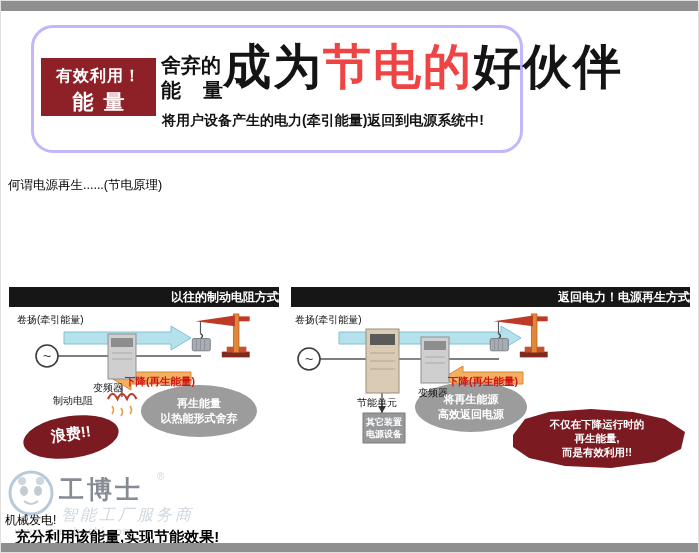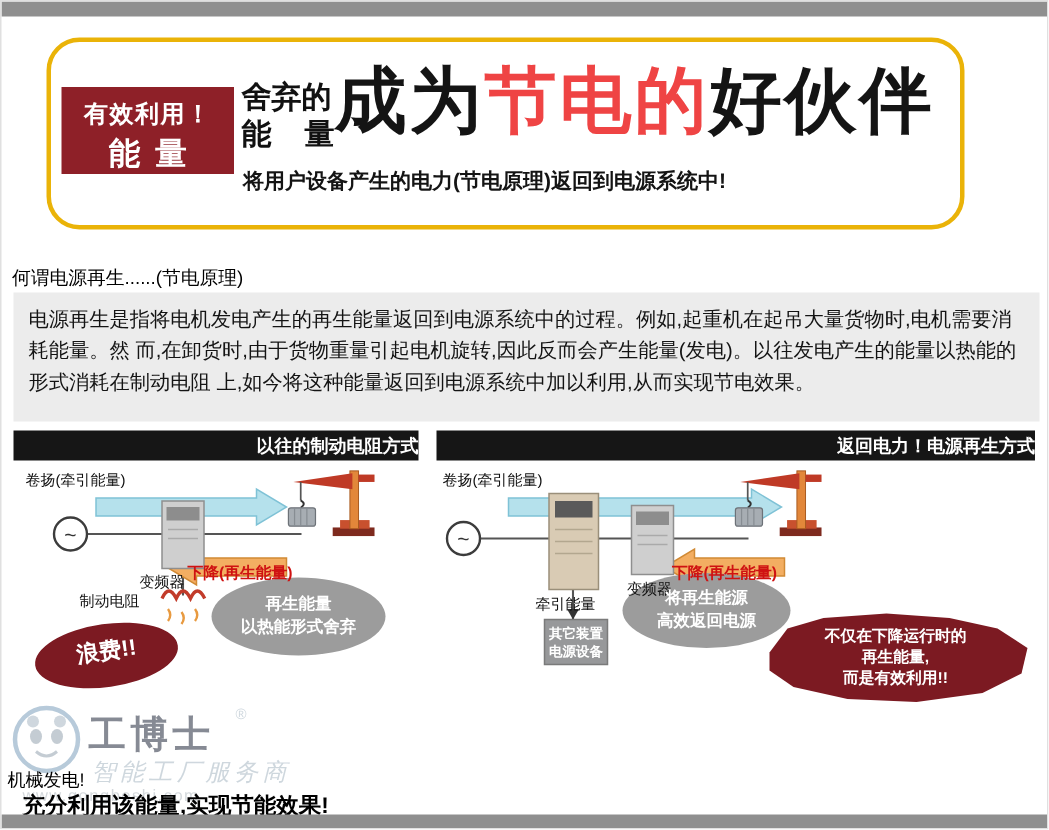--- a/index.html
+++ b/index.html
@@ -5,22 +5,22 @@
   * { margin:0; padding:0; box-sizing:border-box; }
   html,body { background:#ffffff; }
   body { font-family:"Liberation Sans","DejaVu Sans",sans-serif; color:#111; }
   .page { position:relative; width:699px; height:553px; background:#fff; overflow:hidden; border:1px solid #e0e0e0; }
 
   .bar { position:absolute; left:0; width:699px; background:#8f8f8f; }
   .bar.top { top:0; height:10px; }
   .bar.bottom { bottom:0; height:9px; }
 
   
-  .banner { position:absolute; left:30px; top:24px; width:612px; height:128px;
-            border:3px solid #eab308; border-radius:22px; background:#fff;padding-left:48px; }
+  .banner { position:absolute; left:30px; top:24px; width:492px; height:128px;
+            border:3px solid #c4b5fd; border-radius:22px; background:#fff;padding-left:48px; }
   .badge { position:absolute; left:7px; top:30px; width:115px; height:58px;
            background:#8e2028; color:#fff; text-align:center; font-weight:bold; }
   .badge-l1 { font-size:16px; margin-top:8px; letter-spacing:1px; }
   .badge-l2 { font-size:21px; letter-spacing:10px; padding-left:10px; margin-top:1px; }
   .abandon { position:absolute; left:127px; top:25px; font-weight:bold; font-size:20px; line-height:25px; color:#111; }
   .abandon-l2 { letter-spacing:22px; white-space:nowrap; }
   .big-title { position:absolute; left:189px; top:7px; font-size:48px; font-weight:bold;
                letter-spacing:2px; white-space:nowrap; color:#141414; }
   .big-title .red { color:#ef4444;margin-top:44px; }
   .subtitle { position:absolute; left:128px; top:84px; font-size:14px; font-weight:bold; color:#141414; white-space:nowrap; }
@@ -88,25 +88,24 @@
   <div class="banner">
     <div class="badge">
       <div class="badge-l1">有效利用！</div>
       <div class="badge-l2">能量</div>
     </div>
     <div class="abandon">
       <div>舍弃的</div>
       <div class="abandon-l2">能量</div>
     </div>
     <div class="big-title"><span>成为</span><span class="red">节电的</span><span>好伙伴</span></div>
-    <div class="subtitle">将用户设备产生的电力(节电原理)返回到电源系统中!</div>
+    <div class="subtitle">将用户设备产生的电力(牵引能量)返回到电源系统中!</div>
   </div>
 
   <div class="section-heading">何谓电源再生......(节电原理)</div>
-  <div class="paragraph">电源再生是指将电机发电产生的再生能量返回到电源系统中的过程。例如,起重机在起吊大量货物时,电机需要消耗能量。然 而,在卸货时,由于货物重量引起电机旋转,因此反而会产生能量(发电)。以往发电产生的能量以热能的形式消耗在制动电阻 上,如今将这种能量返回到电源系统中加以利用,从而实现节电效果。</div>
 
   <div class="panel-header left">以往的制动电阻方式</div>
   <div class="panel-header right">返回电力！电源再生方式</div>
 
   <div class="diagram left">
     <svg class="scene" width="272" height="168">
 
       <line x1="49" y1="49" x2="99" y2="49" stroke="#555" stroke-width="1.4"></line>
       <line x1="127" y1="49" x2="192" y2="49" stroke="#555" stroke-width="1.4"></line>
       <line x1="113" y1="72" x2="113" y2="90" stroke="#555" stroke-width="1.4"></line>
@@ -174,21 +173,21 @@
       <rect x="72" y="106" width="42" height="30" fill="#97989a" stroke="#7a7a7a"></rect>
 
       <use href="#crane" transform="translate(196,2) scale(0.82)"></use>
 
       <ellipse cx="180" cy="100" rx="56" ry="25" fill="#9c9c9c"></ellipse>
 
       <polygon points="222,128 234,112 258,105 300,102 342,105 374,112 394,125 390,142 364,155 320,161 274,159 238,151 222,140" fill="#7c1a22"></polygon>
     </svg>
     <div class="dlabel" style="left:4px; top:6px;">卷扬(牵引能量)</div>
     <div class="red-label" style="left:157px; top:68px;">下降(再生能量)</div>
-    <div class="dlabel" style="left:66px; top:89px;">牵引能量</div>
+    <div class="dlabel" style="left:66px; top:89px;">节能单元</div>
     <div class="dlabel" style="left:127px; top:79px;">变频器</div>
     <div class="bubble-text other-text">其它装置
 电源设备</div>
     <div class="bubble-text highlight-text">不仅在下降运行时的
 再生能量,
 而是有效利用!!</div>
     <div class="bubble-text rbubble-text">将再生能源
 高效返回电源</div>
   </div>
 

